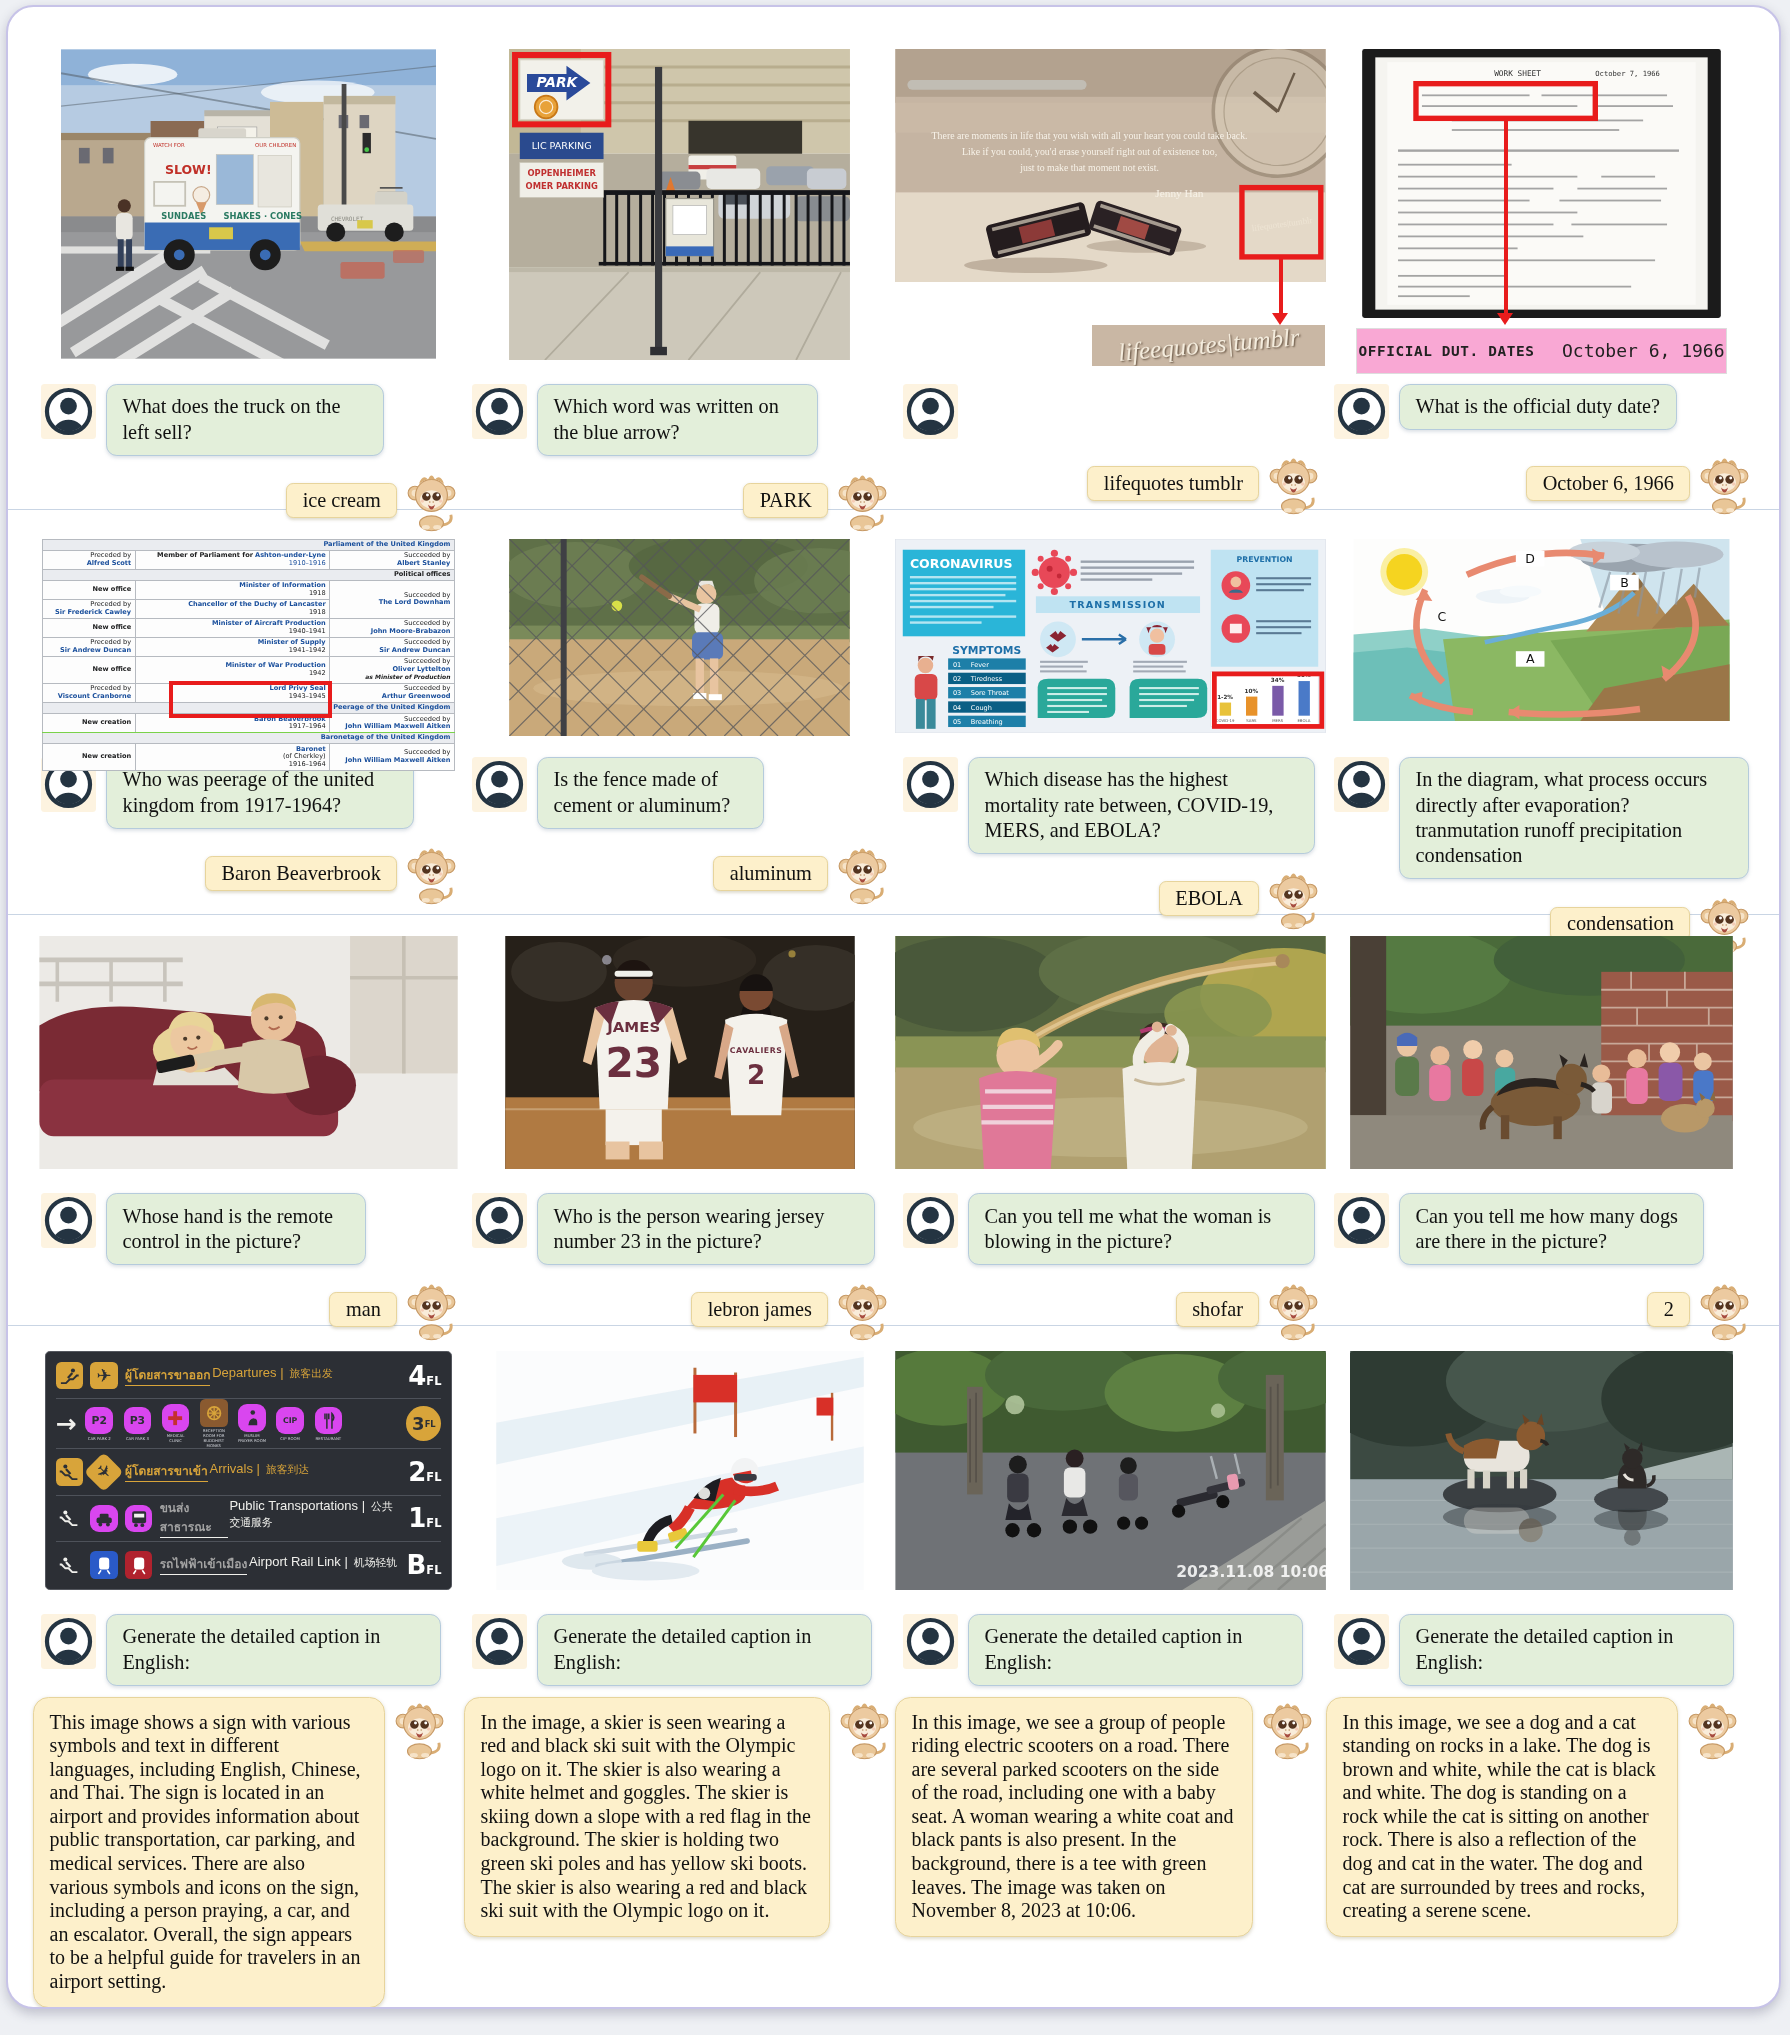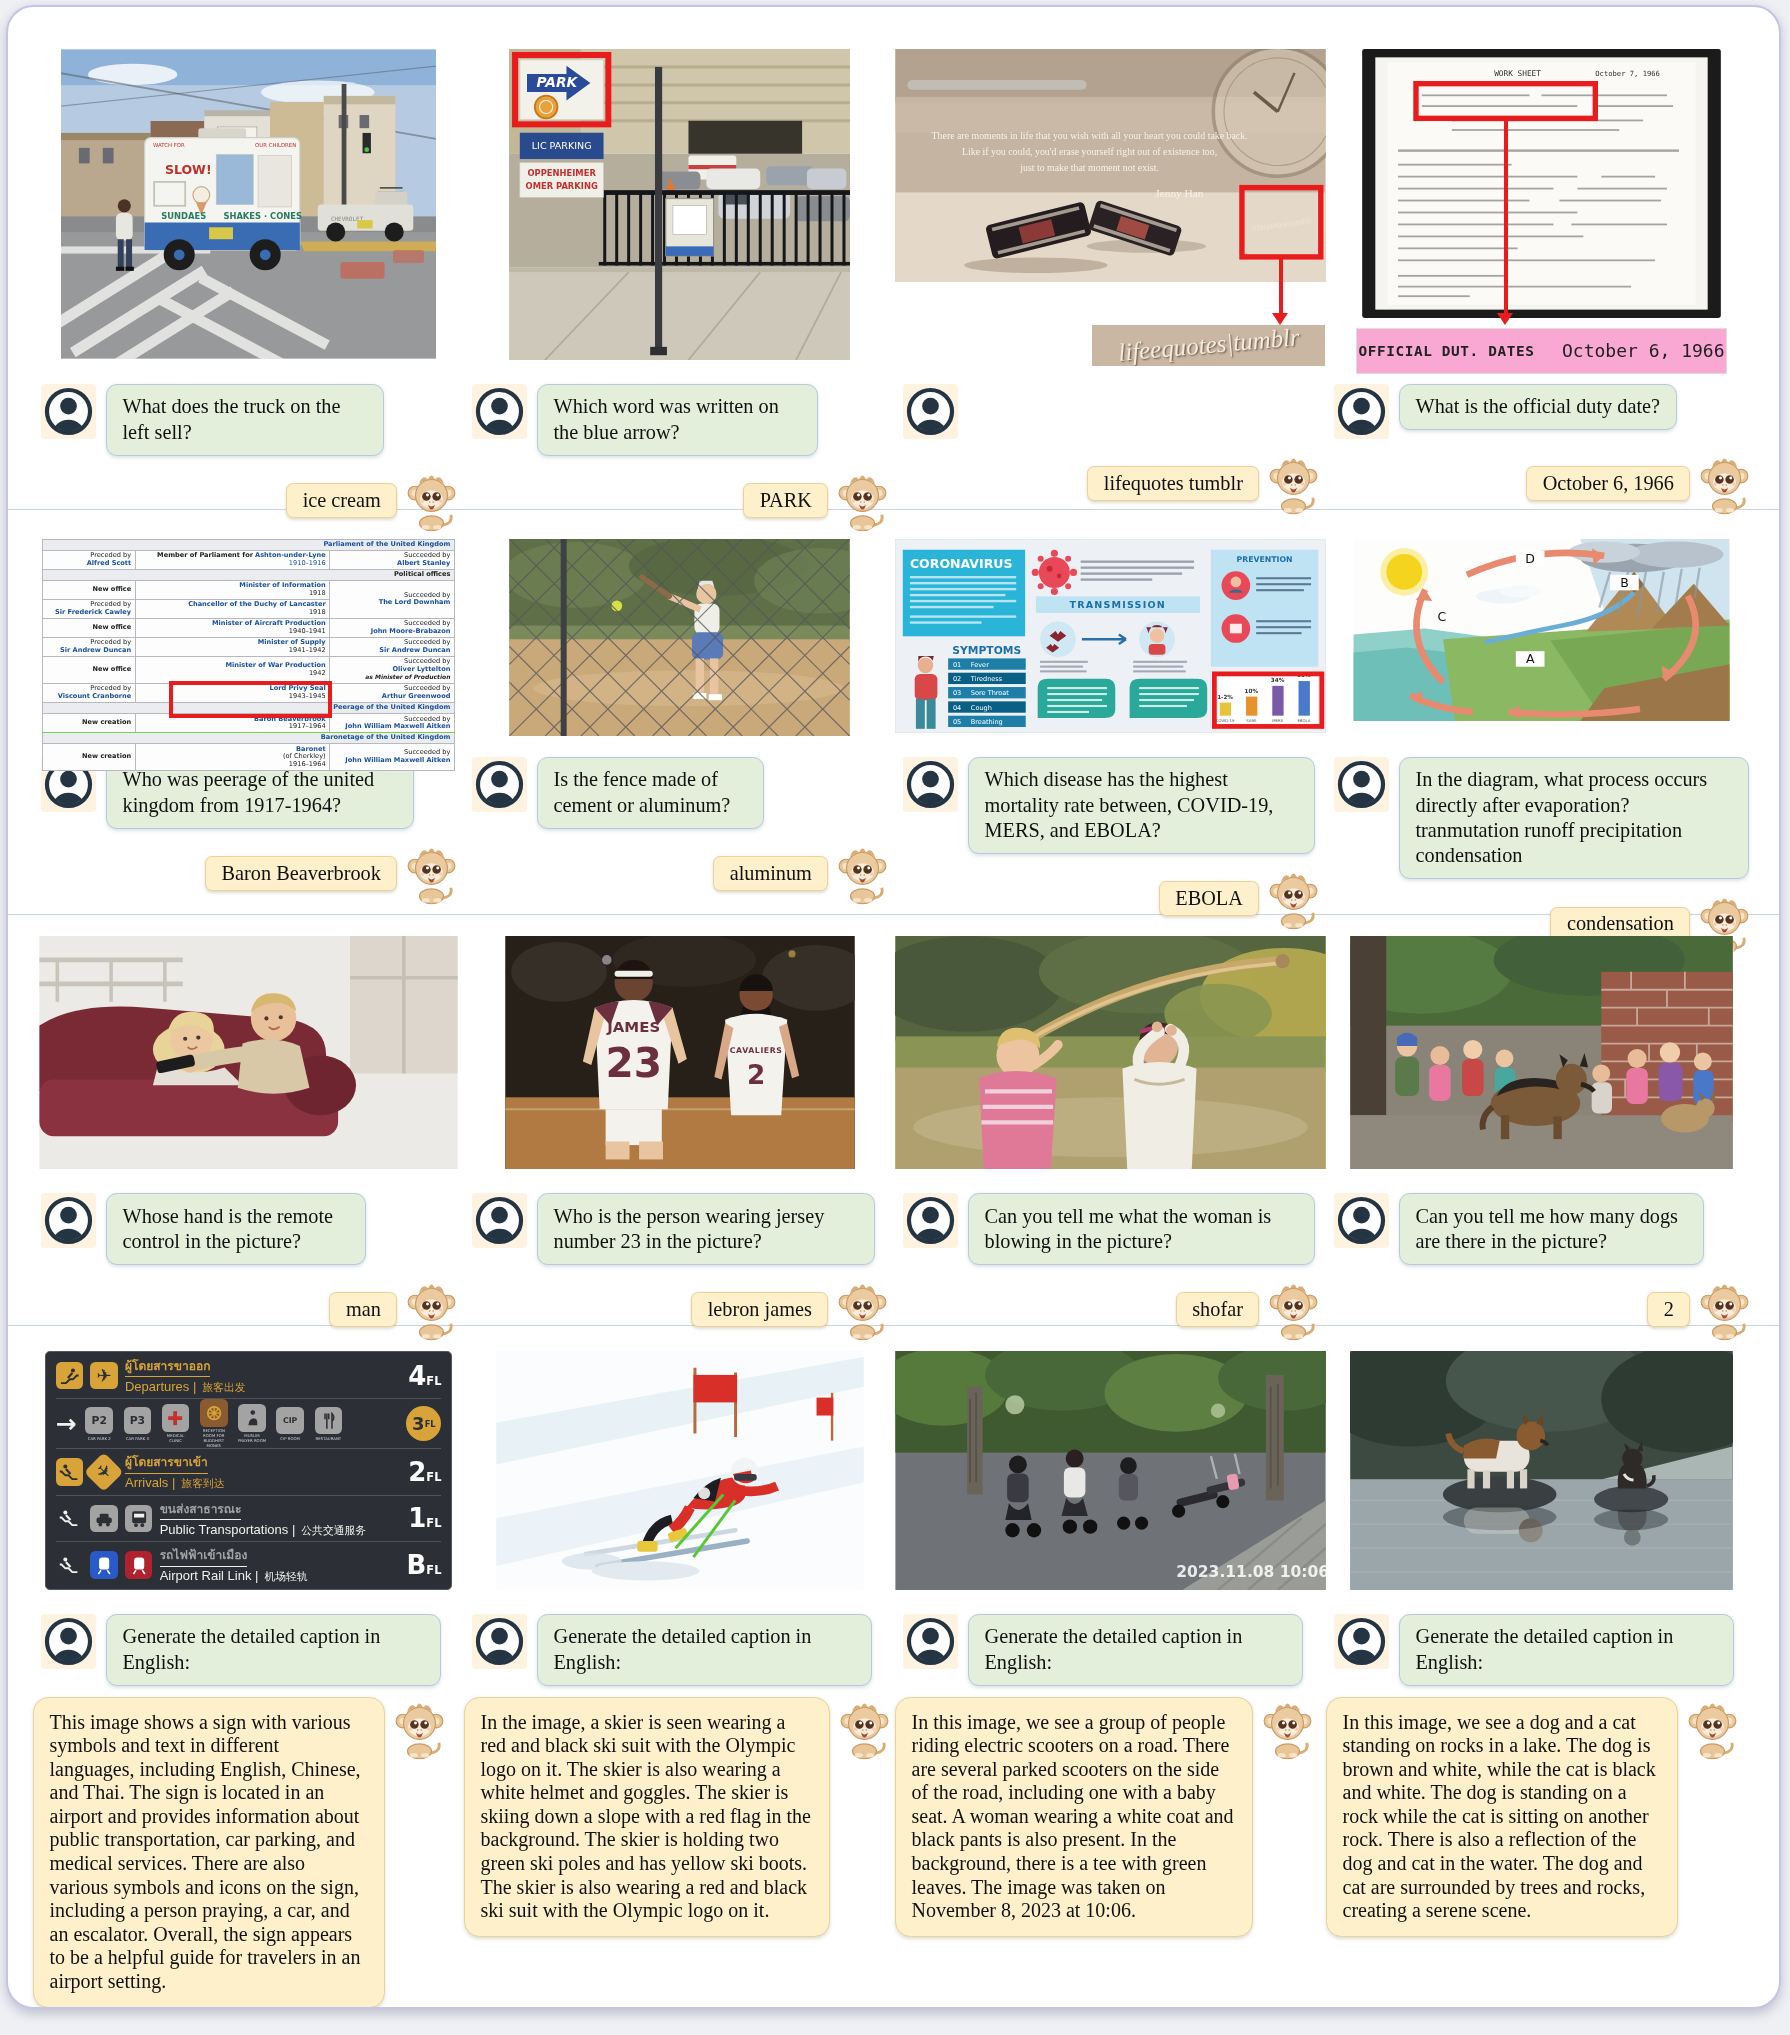--- a/index.html
+++ b/index.html
@@ -45,22 +45,22 @@
   .redhead { position:absolute; width:0; height:0; border-left:8.4px solid transparent; border-right:8.4px solid transparent; border-top:12px solid #e81c1c; }
   .cropstrip { position:absolute; display:flex; align-items:center; justify-content:center; overflow:hidden; }
   
   .sign { width:407px; height:239px; background:#2c2f35; border:1.8px solid #54575e; border-radius:4.8px; padding:1.2px 9.6px; display:flex; flex-direction:column; }
   .signrow { flex:1; display:flex; align-items:center; gap:7.2px; border-bottom:1.2px solid #4e525a; }
   .signrow:last-child { border-bottom:none; }
   .sq { width:27.5px; height:27.5px; border-radius:5.4px; display:flex; align-items:center; justify-content:center; flex:0 0 27.5px;
         font-family:"DejaVu Sans",sans-serif; }
   .sq svg { width:20.3px; height:20.3px; }
   .gold { background:#d8a43a; color:#2c2f35; }
-  .wht { background:#a3a3a3; color:#2c2f35; }
-  .midcol { display:flex; flex-direction:column; gap:1.8px; }
+  .wht { background:#d946ef; color:#2c2f35;border-radius:9px; }
+  .midcol { display:flex; flex-direction:row; gap:1.8px; }
   .thaitext { color:#d8a43a; font-family:"DejaVu Sans",sans-serif; font-size:12px; font-weight:bold;
               border-bottom:1.2px solid #d8a43a; padding-bottom:1.2px; width:max-content; }
   .thaiw { color:#a3a3a3; border-bottom-color:#f0f0ec; }
   .entext { font-family:Liberation Sans, sans-serif; font-size:13px; }
   .engold { color:#d8a43a; } .enwht { color:#f0f0ec; }
   .zh { font-size:10.8px; margin-left:6px; }
   .floor { margin-left:auto; color:#fff; font-family:"DejaVu Sans",sans-serif; font-weight:bold; font-size:26px; }
   .floor small { font-size:11.4px; font-weight:bold; }
   .floorcirc { margin-left:auto; width:35px; height:35px; border-radius:50%; background:#d8a43a; color:#2c2f35;
                display:flex; align-items:center; justify-content:center; font-family:"DejaVu Sans",sans-serif; font-weight:bold; font-size:18px; }

